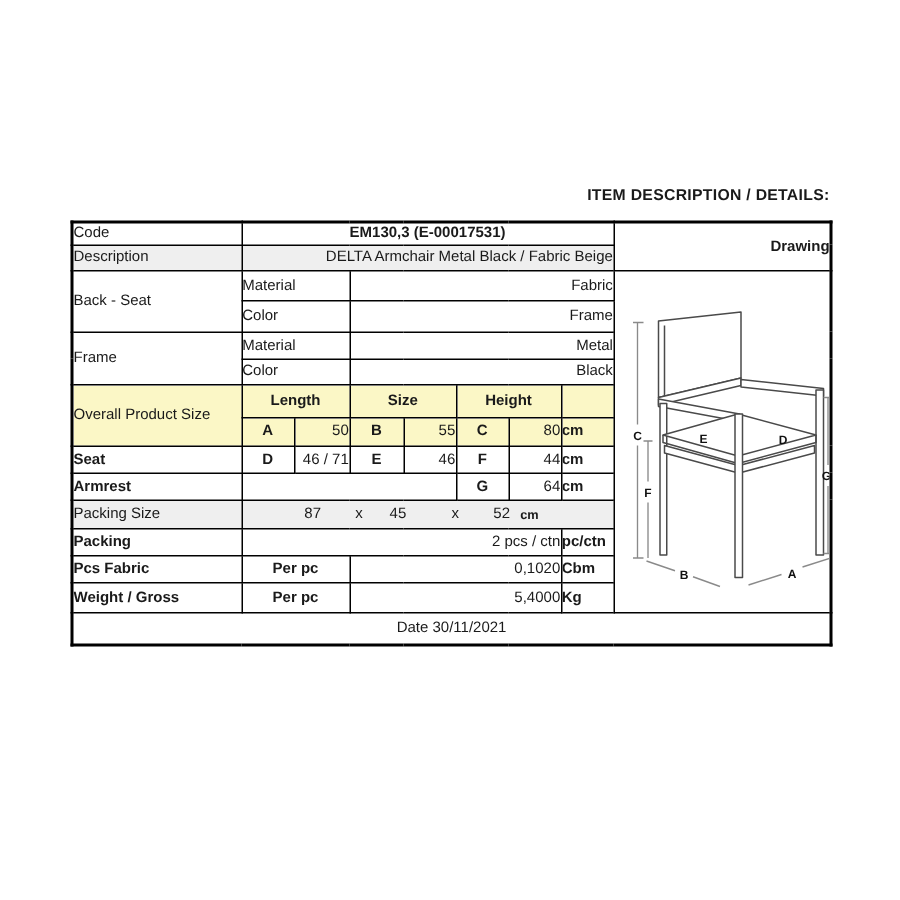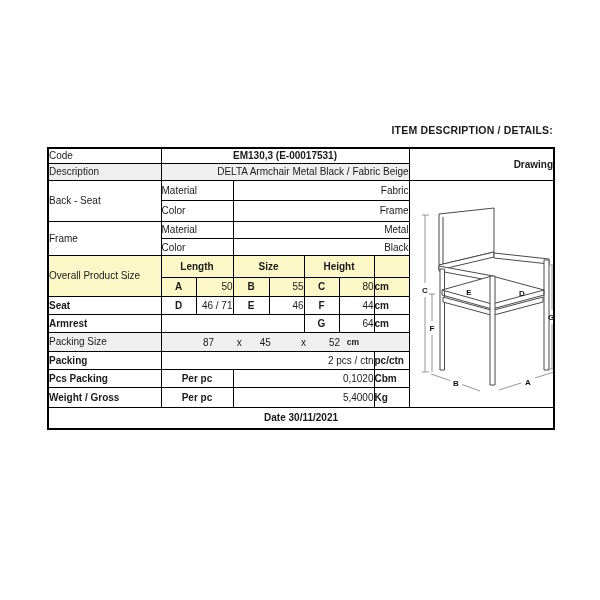--- a/index.html
+++ b/index.html
@@ -13,21 +13,21 @@
         font-size:10px;white-space:nowrap;}
   td.lbl{font-weight:normal;font-size:10.5px;padding-left:4px;}
   td.lbl-sm{font-weight:bold;font-size:8.5px;padding-left:4px;}
   td.mat{padding-left:4px;font-size:9.5px;}
   td.val{text-align:right;font-size:9.5px;}
   td.val-b{text-align:center;font-size:10px;font-weight:bold;}
   td.key{text-align:center;font-weight:bold;font-size:10px;}
   td.unit{font-weight:bold;font-size:8.5px;padding-left:3px;}
   td.hdr{text-align:right;font-weight:bold;font-size:10.5px;}
   td.hdr2{text-align:center;font-weight:bold;font-size:10.5px;}
-  td.date-row{text-align:center;font-weight:bold;font-size:10px;}
+  td.date-row{text-align:center;font-weight:normal;font-size:10px;}
   .gray{background:#efefef;}
   .yellow{background:#fbf7c6;}
   .pk-wrap{position:relative;width:100%;height:100%;}
   .pk-wrap span{position:absolute;top:50%;transform:translate(-50%,-50%);font-size:10px;}
   .pk-wrap span.pk-unit{font-weight:bold;font-size:8.5px;}
   td.draw-cell{vertical-align:top;background:#fff;}
   svg text{font-family:"Liberation Sans",sans-serif;font-size:8px;font-weight:bold;fill:#111;}
 </style>
 </head>
 <body>
@@ -179,21 +179,21 @@
           <span style="left:77.5%" class="pk-unit">cm</span>
         </div>
       </td>
     </tr>
     <tr style="height:18px">
       <td class="lbl-sm">Packing</td>
       <td class="val" colspan="6">2 pcs / ctn</td>
       <td class="unit">pc/ctn</td>
     </tr>
     <tr style="height:18px">
-      <td class="lbl-sm">Pcs Packing</td>
+      <td class="lbl-sm">Pcs Fabric</td>
       <td class="val-b" colspan="2">Per pc</td>
       <td class="val" colspan="4">0,1020</td>
       <td class="unit">Cbm</td>
     </tr>
     <tr style="height:20px">
       <td class="lbl-sm">Weight / Gross</td>
       <td class="val-b" colspan="2">Per pc</td>
       <td class="val" colspan="4">5,4000</td>
       <td class="unit">Kg</td>
     </tr>

